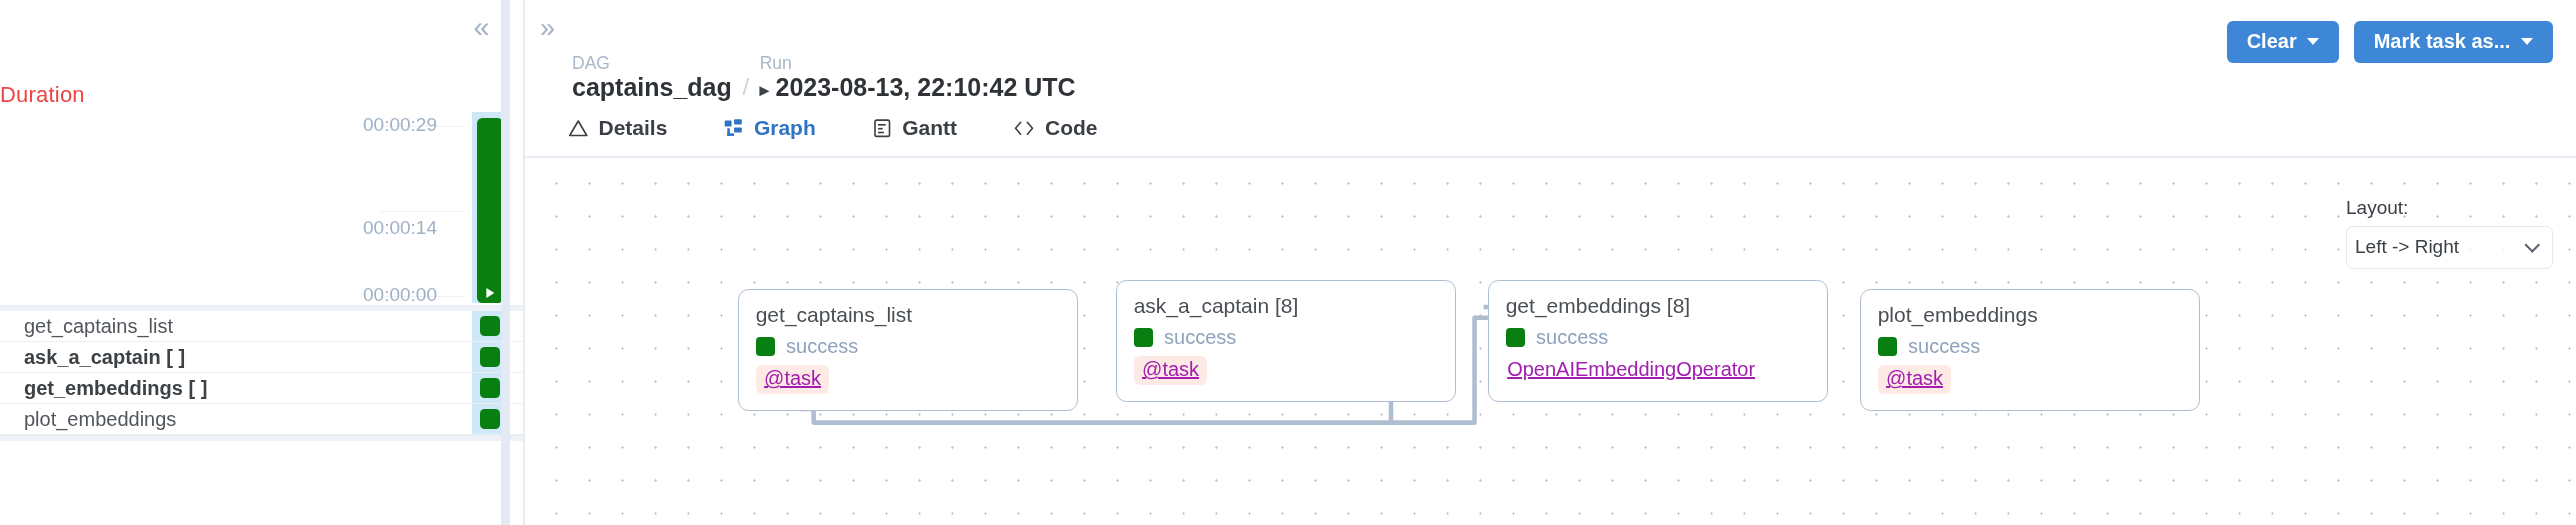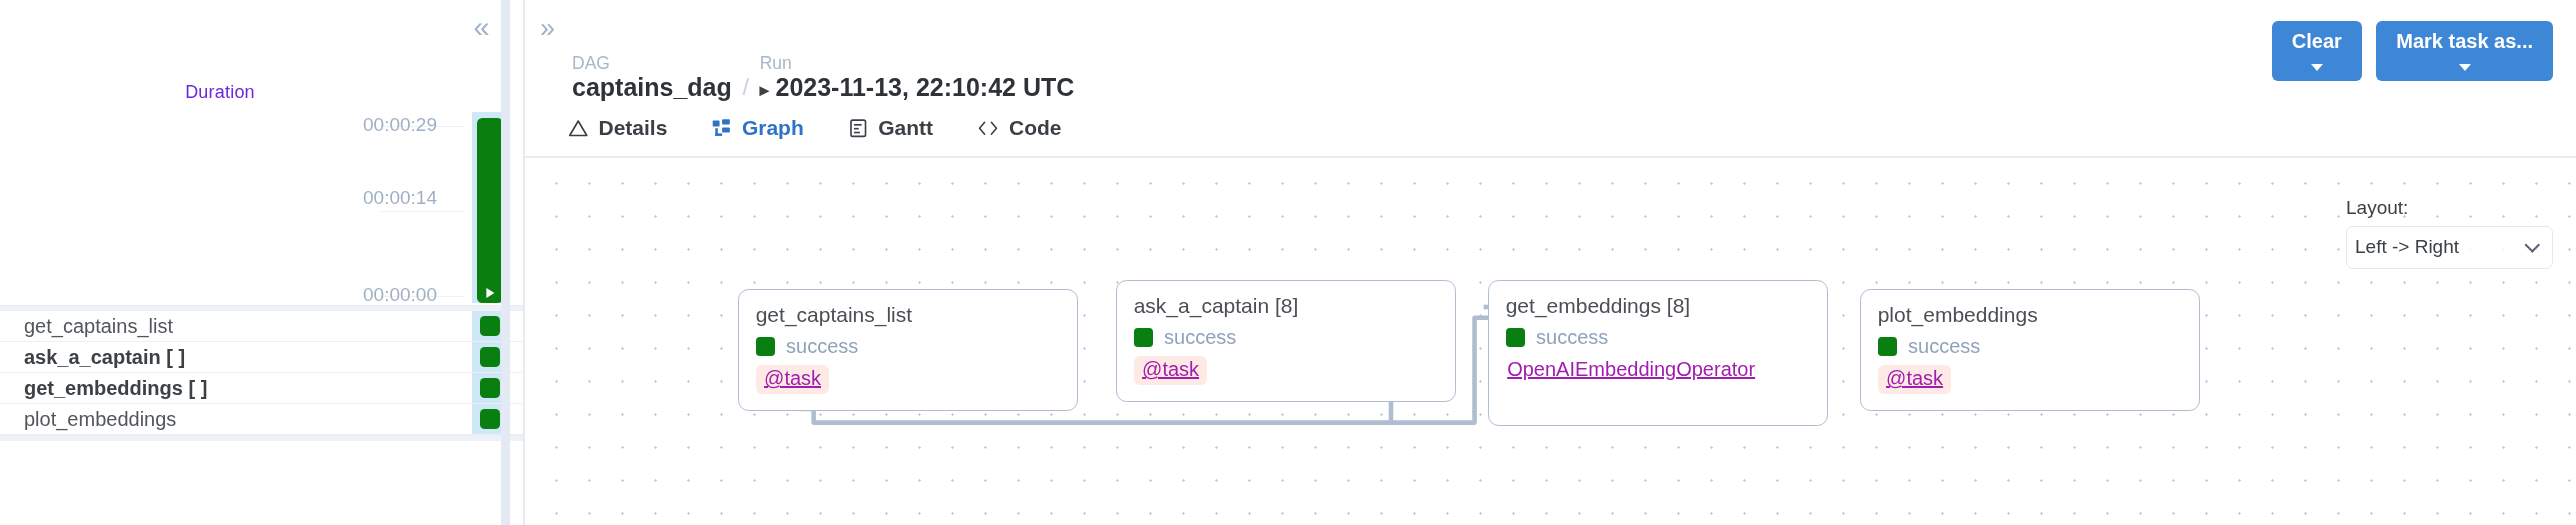--- a/index.html
+++ b/index.html
@@ -26,33 +26,33 @@
   .collapse-btn {
     position: absolute; right: 26px; top: 12px;
     width: 33px; height: 30px;
     display: flex; align-items: center; justify-content: center;
     color: #a3b2c7; font-size: 29px; line-height: 1;
     cursor: pointer; user-select: none;
   }
 
   .duration-label {
     position: absolute; top: 82px; left: 0; right: 84px;
-    text-align: center;
-    font-size: 18px; color: #6d28d9; letter-spacing: 0.2px;
+    text-align: left;
+    font-size: 22px; color: #ef4444; letter-spacing: 0.2px;
   }
 
   .gantt-area {
     position: absolute; top: 114px; left: 0; right: 0; height: 190px;
   }
   .axis-tick {
     position: absolute; right: 87px;
     font-size: 19px; color: #9fb0c4; text-align: right; width: 319px;
   }
   .axis-tick.t1 { top: 0px; text-align: right; }
-  .axis-tick.t2 { top: 73px; }
+  .axis-tick.t2 { top: 103px; }
   .axis-tick.t3 { top: 170px; }
 
   .axis-gridline {
     position: absolute; left: 380px; width: 85px; height: 0.8px; background: #eef1f5;
   }
   .axis-gridline.g1 { top: 12px; }
   .axis-gridline.g2 { top: 97px; }
   .axis-gridline.g3 { top: 182px; }
 
   .runcol {
@@ -116,29 +116,28 @@
   .crumb-value { font-size: 25px; font-weight: bold; color: #2f3337; line-height: 1.15; white-space: nowrap; }
   .crumb-sep { font-size: 24px; color: #cbd4df; margin: 0 10.6px 0.8px; }
   .run-caret { display: inline-block; margin-right: 6.8px; font-size: 18px; color: #3d4247; }
 
   .header-actions { position: absolute; right: 23px; top: 21px; display: flex; gap: 14.4px; }
   .btn {
     background: #3d87d6; color: #fff; border: none; border-radius: 6px;
     font-size: 20px; font-weight: bold; padding: 9px 20px 10px;
     display: flex; align-items: center; gap: 10.6px; cursor: pointer;
     font-family: "Liberation Sans", sans-serif;
-    flex-direction: column;
   }
   .caret-down {
     width: 0; height: 0; border-left: 6.8px solid transparent; border-right: 6.8px solid transparent;
     border-top: 7.6px solid #fff; display: inline-block;
   }
 
   .tabs {
-    position: absolute; left: 23px; top: 94px; display: flex; align-items: flex-end; gap: 4px;
+    position: absolute; left: 23px; top: 94px; display: flex; align-items: flex-end; gap: 16px;
   }
   .tab {
     display: flex; align-items: center; gap: 10px;
     padding: 6px 20px 16.7px; font-size: 21px; font-weight: bold; color: #3b4046;
     cursor: pointer; border-bottom: 3.8px solid transparent;
   }
   .tab.active { color: #2f73c4; border-bottom-color: #2f73c4; margin-top: 16px; }
   .tab svg { display: block; }
 
   .tabs-underline {
@@ -257,21 +256,21 @@
     <div class="expand-btn">»</div>
 
     <div class="breadcrumb">
       <div class="crumb">
         <span class="crumb-kicker">DAG</span>
         <span class="crumb-value">captains_dag</span>
       </div>
       <span class="crumb-sep">/</span>
       <div class="crumb">
         <span class="crumb-kicker">Run</span>
-        <span class="crumb-value"><span class="run-caret">▸</span><span>2023-11-13, 22:10:42 UTC</span></span>
+        <span class="crumb-value"><span class="run-caret">▸</span><span>2023-08-13, 22:10:42 UTC</span></span>
       </div>
     </div>
 
     <div class="header-actions">
       <button class="btn">
         <span>Clear</span>
         <span class="caret-down"></span>
       </button>
       <button class="btn">
         <span>Mark task as...</span>
@@ -359,21 +358,21 @@
 
       <div class="node" style="left:591px; top:122px; width:340px; height:122px;">
         <div class="node-title">ask_a_captain [8]</div>
         <div class="node-state">
           <span class="node-state-sq"></span>
           <span class="node-state-txt">success</span>
         </div>
         <span class="node-badge">@task</span>
       </div>
 
-      <div class="node" style="left:963px; top:122px; width:340px; height:146px;">
+      <div class="node" style="left:963px; top:122px; width:340px; height:122px;">
         <div class="node-title">get_embeddings [8]</div>
         <div class="node-state">
           <span class="node-state-sq"></span>
           <span class="node-state-txt">success</span>
         </div>
         <span class="node-badge plain">OpenAIEmbeddingOperator</span>
       </div>
 
       <div class="node" style="left:1335px; top:131px; width:340px; height:122px;">
         <div class="node-title">plot_embeddings</div>

